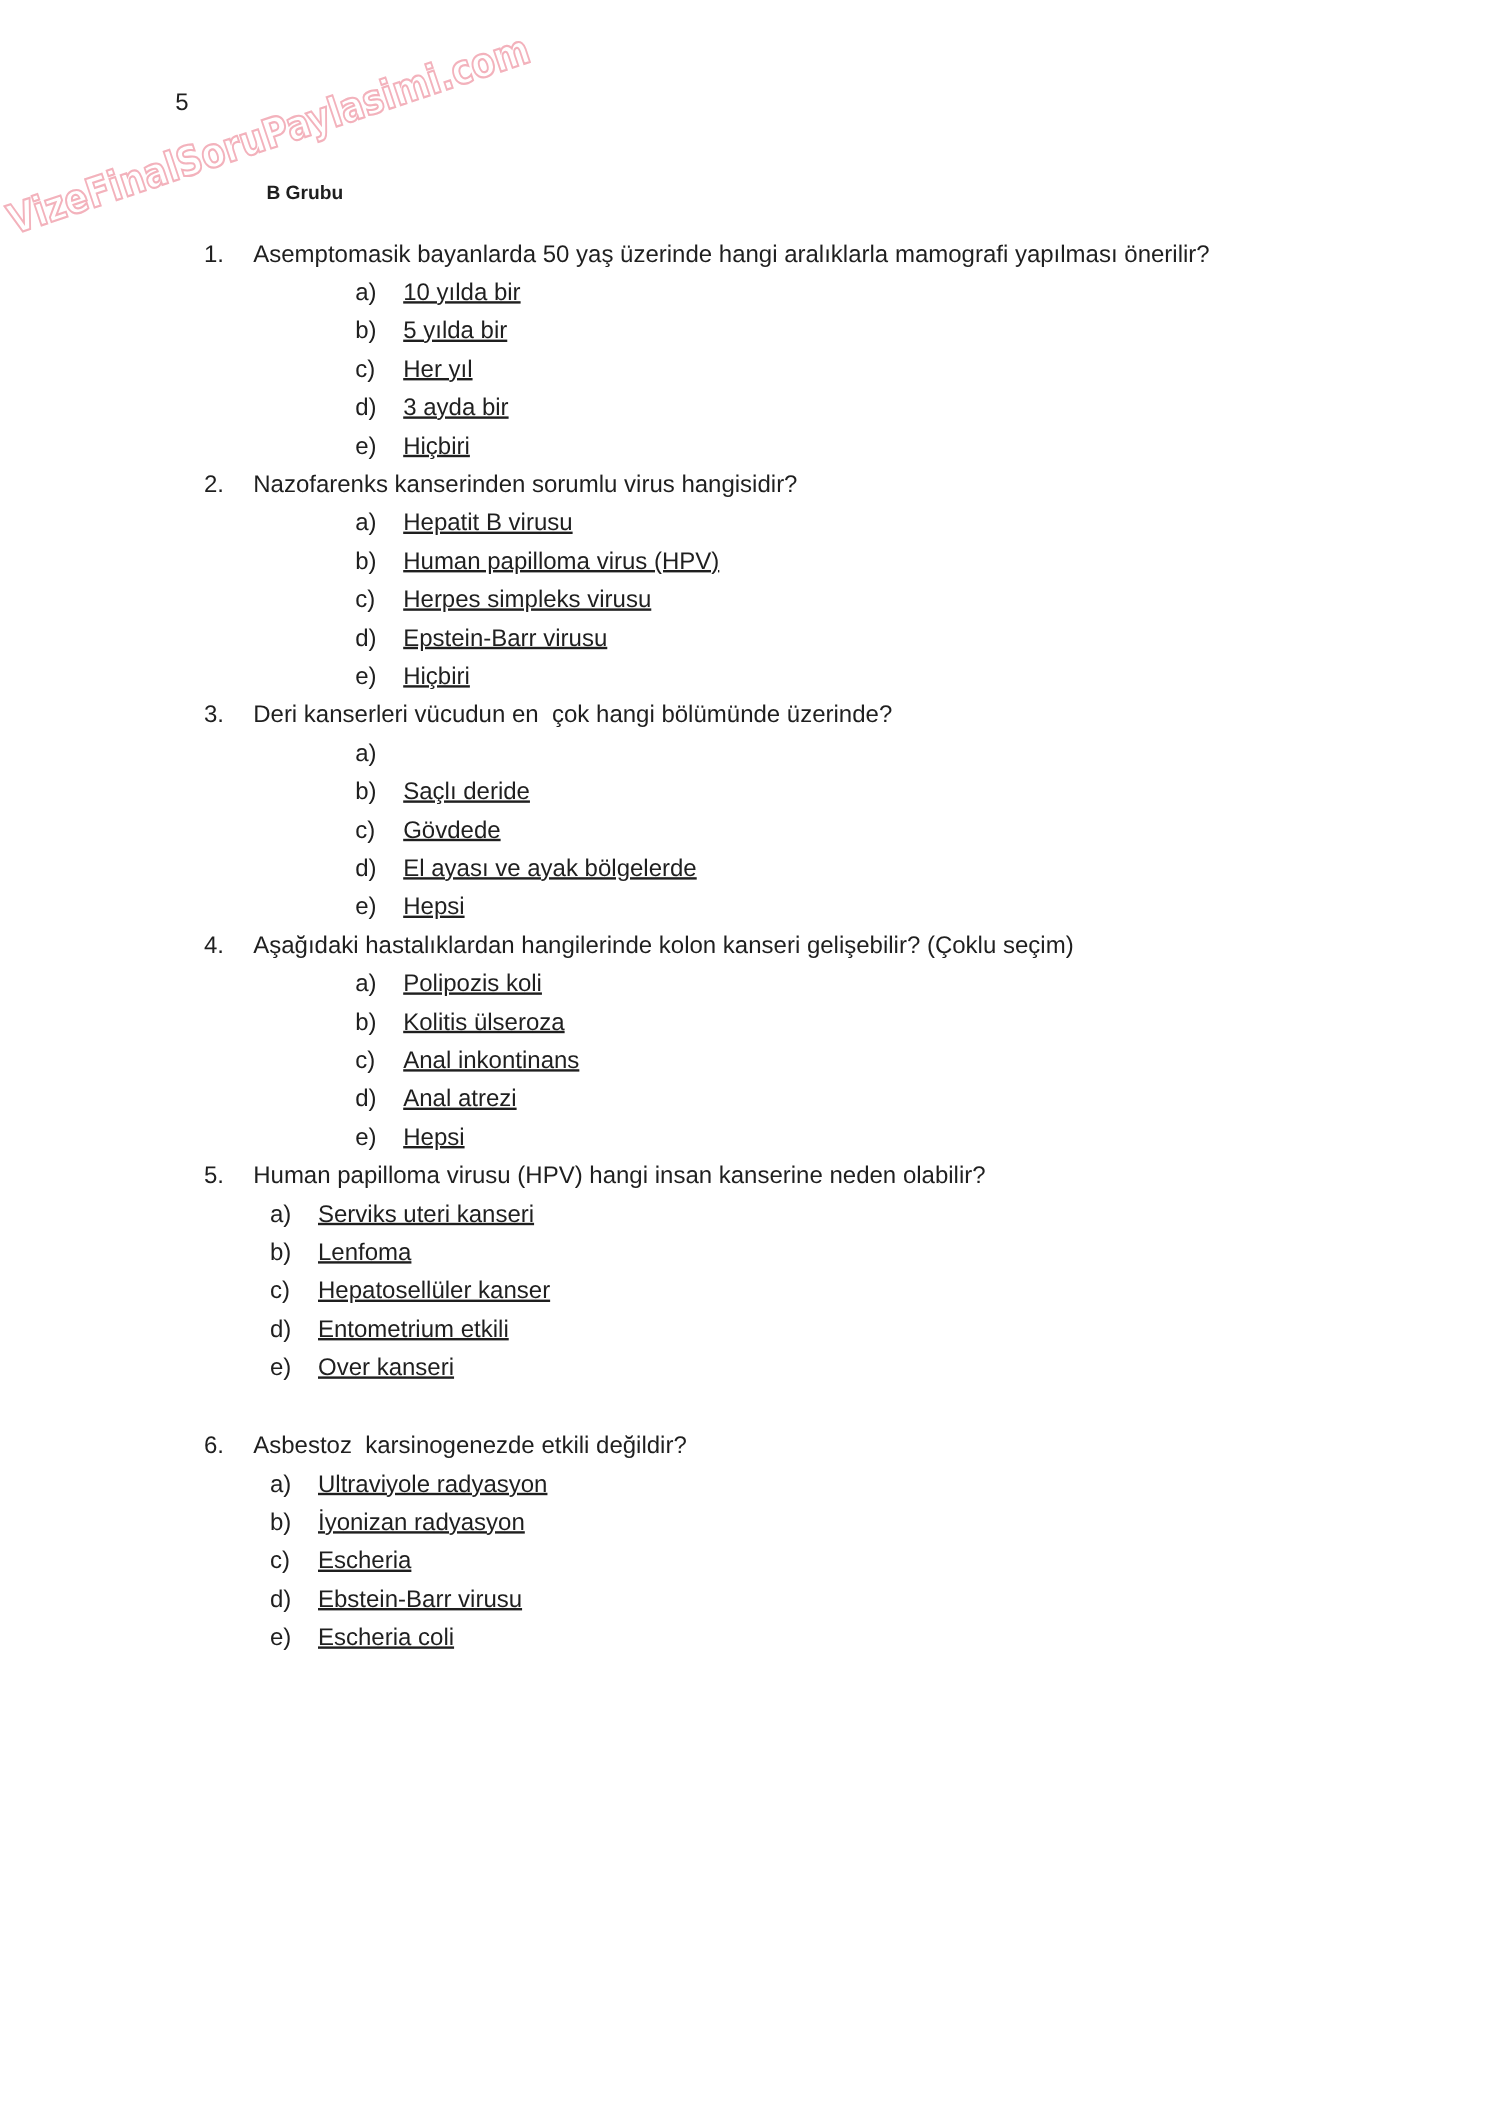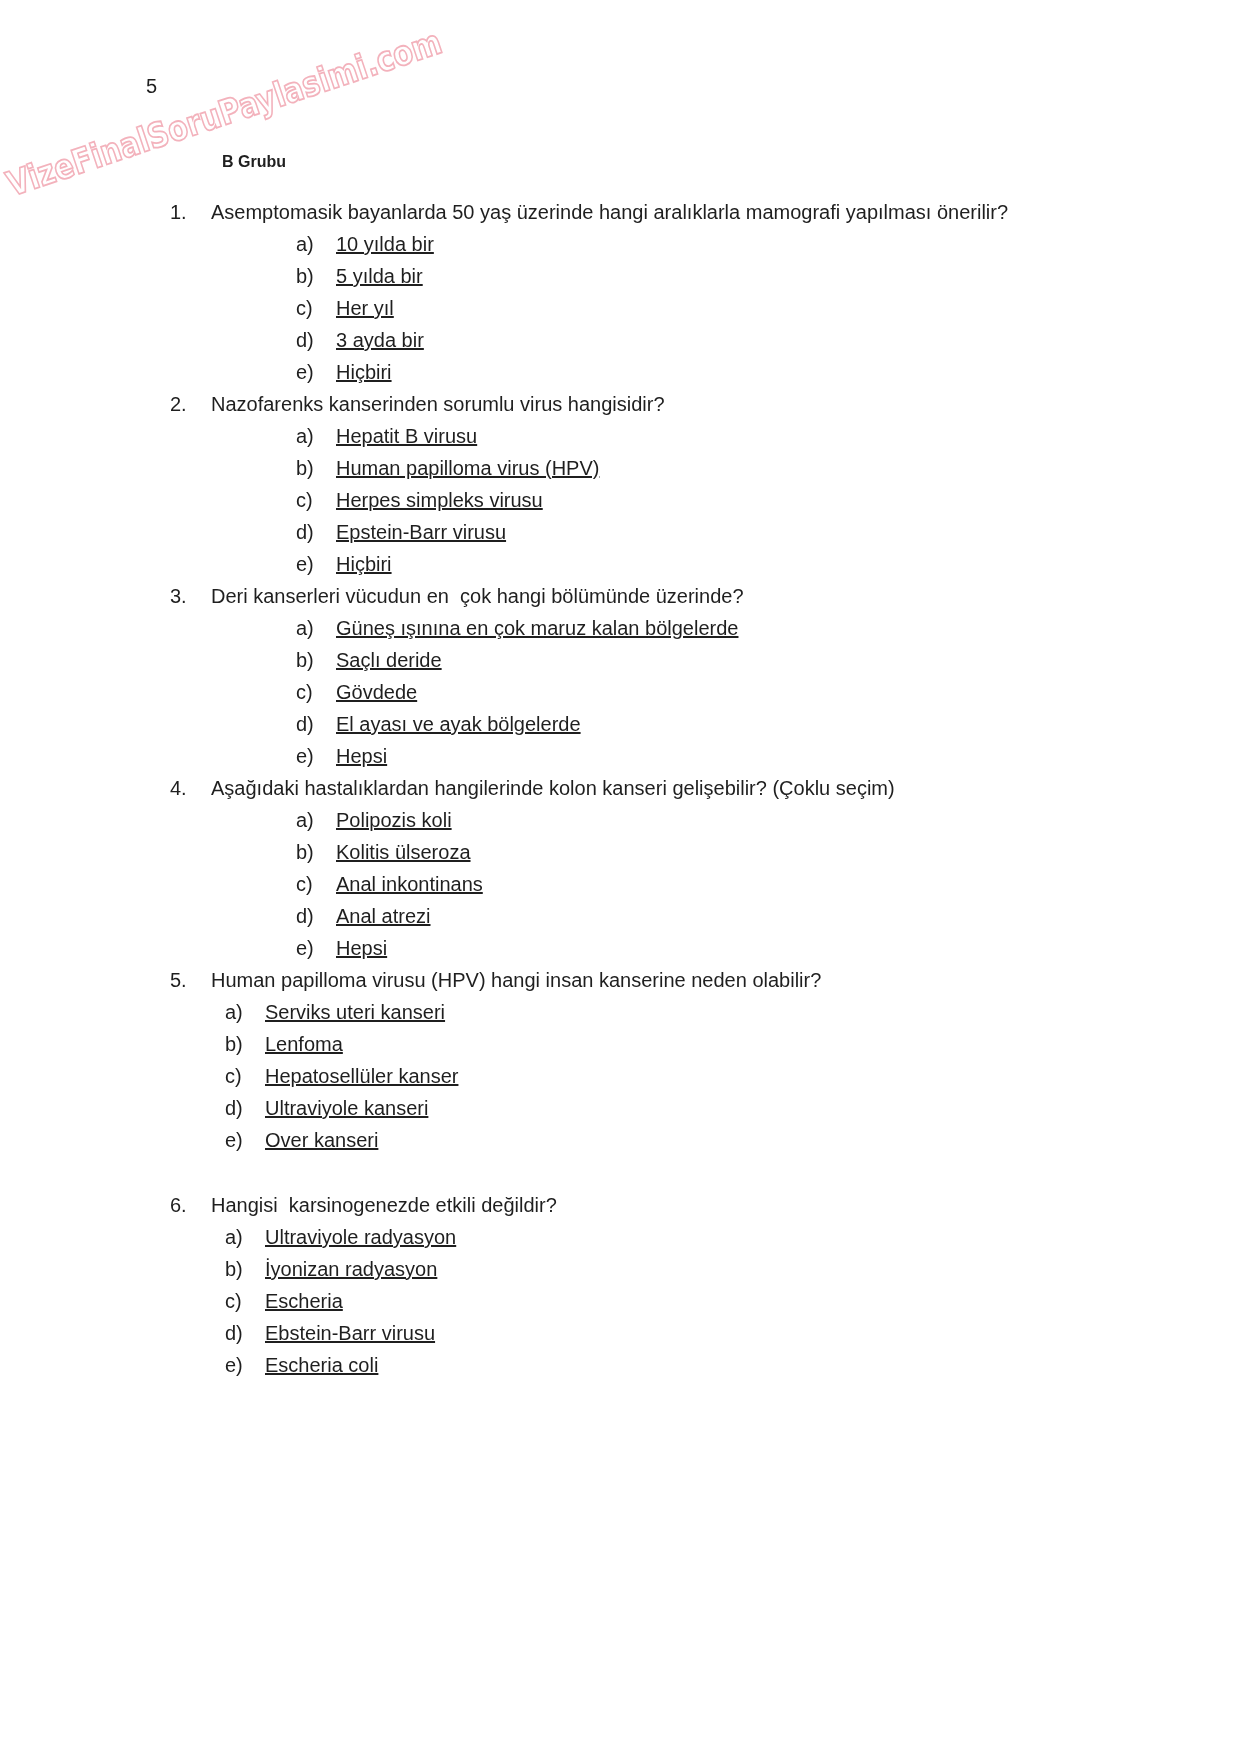--- a/index.html
+++ b/index.html
@@ -163,21 +163,20 @@
   </div>
 
   <div class="question-block">
     <div class="question-row">
       <span class="question-num">3.</span>
       <span class="question-text">Deri kanserleri vücudun en  çok hangi bölümünde üzerinde?</span>
     </div>
     <div class="option-list">
   <div class="option-row">
     <span class="option-letter">a)</span>
-    <span class="option-text">Güneş ışınına en çok maruz kalan bölgelerde</span>
   </div>
 
   <div class="option-row">
     <span class="option-letter">b)</span>
     <span class="option-text">Saçlı deride</span>
   </div>
 
   <div class="option-row">
     <span class="option-letter">c)</span>
     <span class="option-text">Gövdede</span>
@@ -244,34 +243,34 @@
     <span class="option-text">Lenfoma</span>
   </div>
 
   <div class="option-row">
     <span class="option-letter">c)</span>
     <span class="option-text">Hepatosellüler kanser</span>
   </div>
 
   <div class="option-row">
     <span class="option-letter">d)</span>
-    <span class="option-text">Ultraviyole kanseri</span>
+    <span class="option-text">Entometrium etkili</span>
   </div>
 
   <div class="option-row">
     <span class="option-letter">e)</span>
     <span class="option-text">Over kanseri</span>
   </div>
 </div>
   </div>
 
   <div class="question-block">
     <div class="question-row">
       <span class="question-num">6.</span>
-      <span class="question-text">Hangisi  karsinogenezde etkili değildir?</span>
+      <span class="question-text">Asbestoz  karsinogenezde etkili değildir?</span>
     </div>
     <div class="option-list">
   <div class="option-row">
     <span class="option-letter">a)</span>
     <span class="option-text">Ultraviyole radyasyon</span>
   </div>
 
   <div class="option-row">
     <span class="option-letter">b)</span>
     <span class="option-text">İyonizan radyasyon</span>

